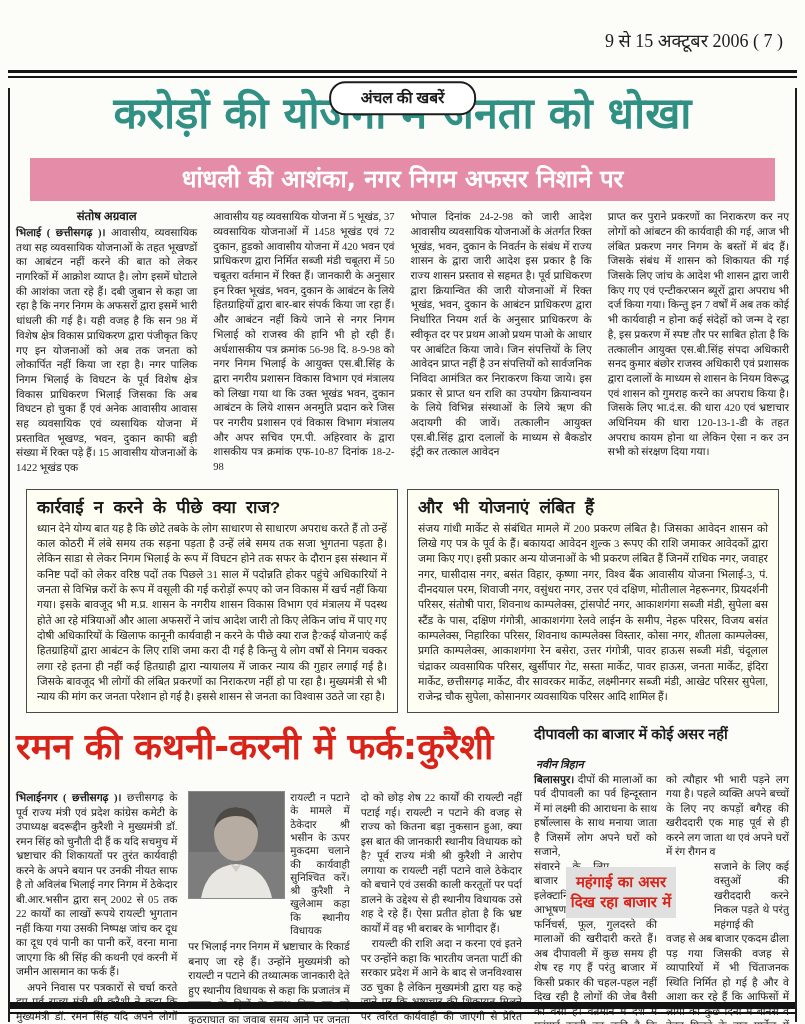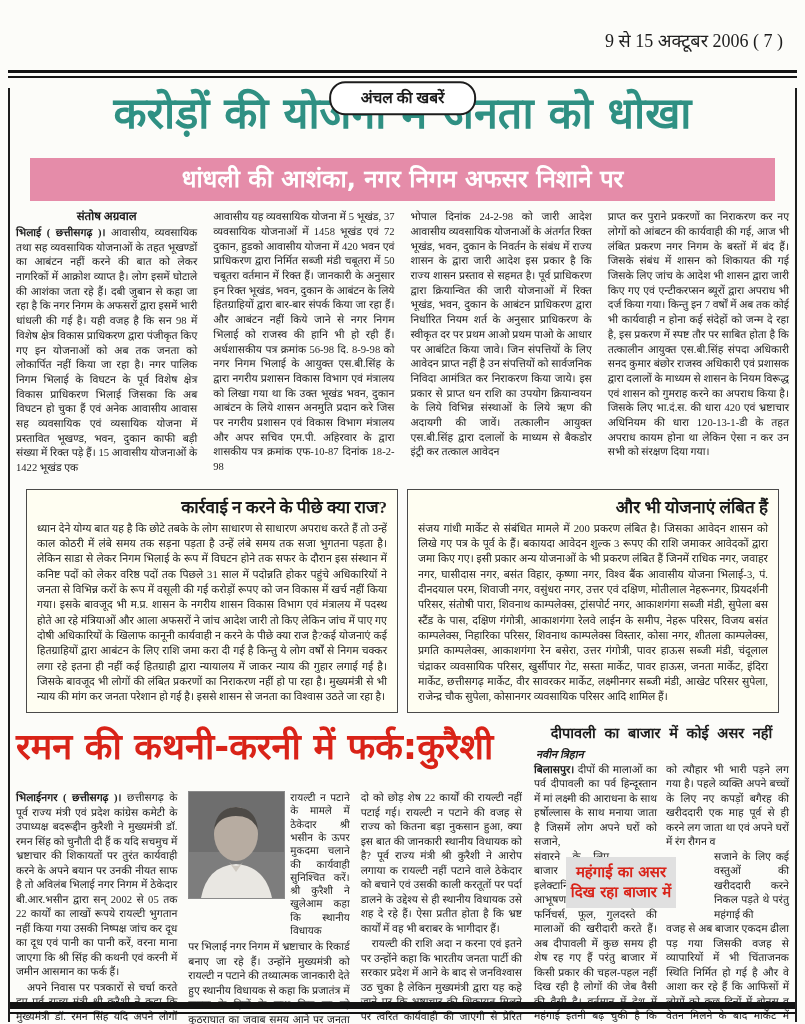--- a/index.html
+++ b/index.html
@@ -38,42 +38,42 @@
     font-weight:bold; font-size:24px; font-family:"DejaVu Sans","Liberation Sans",sans-serif;
   }
   .a1-cols { display:flex; gap:16px; margin:9px 2px 0; }
   .a1-col { flex:1 1 0; text-align:justify; font-size:10.6px; line-height:14.7px; }
   .byline { text-align:center; font-weight:bold; font-size:11.6px; margin:0 0 1px; }
   p { margin:0; }
   b.dl { font-weight:bold; }
   
   .boxes { display:flex; gap:9px; margin:13px 12px 0; }
   .box { flex:1 1 0; border:1.5px solid #4a4a4a; background:#fffef2; padding:3px 10px 8px; }
-  .box h3 { margin:2px 0 3px; text-align:right; font-size:17px; font-family:Liberation Serif, serif; }
+  .box h3 { margin:2px 0 3px; text-align:left; font-size:17px; font-family:Liberation Mono, monospace; }
   .box p { text-align:justify; font-size:10.7px; line-height:15.3px; }
   
   .bottom-region { display:flex; gap:12px; margin:12px 2px 0; }
   .raman { width:506px; flex:0 0 auto; }
   .raman h2 {
     margin:2px 0 24px; color:#d92318; font-weight:bold;
     font-size:36px; line-height:1.1; font-family:"DejaVu Sans","Liberation Sans",sans-serif;
   }
   .raman-cols { display:flex; gap:11px; }
   .raman-col { flex:1 1 0; text-align:justify; font-size:10.6px; line-height:14.5px; }
   .photo-row { display:flex; gap:5px; margin-bottom:3px; }
   .photo { width:95px; height:106px; flex:0 0 auto; border:1px solid #8a8a8a; background:#777; }
   .photo svg { display:block; }
   .photo-side { flex:1 1 0; text-align:justify; font-size:10.3px; line-height:13.3px; }
   .p-follow { margin-top:1px; }
   .indent { text-indent:11px; }
   
   .deepavali { flex:1 1 0; position:relative; }
   .deepavali h3 {
-    margin:1px 0 2px; text-align:center; font-size:14.5px; line-height:1.2;
-    font-family:Liberation Mono, monospace;
+    margin:1px 0 12px; font-size:14.5px; line-height:1.2;
+    font-family:Liberation Sans, sans-serif;
   }
   .author { font-weight:bold; font-style:italic; font-size:11px; margin:1px 0 2px 2px; }
   .a3-cols { display:flex; gap:9px; position:relative; }
   .a3-col { flex:1 1 0; text-align:justify; font-size:10.6px; line-height:14.5px; }
   .narrow-r { padding-right:48px; }
   .narrow-l { padding-left:48px; }
   .a3-inset {
     position:absolute; left:32px; top:94px; width:104px; z-index:2;
     background:#e0e0e0; color:#d92318; font-weight:bold; font-size:15px; line-height:1.35;
     text-align:center; padding:5px 3px 6px; font-family:"DejaVu Sans","Liberation Sans",sans-serif;

